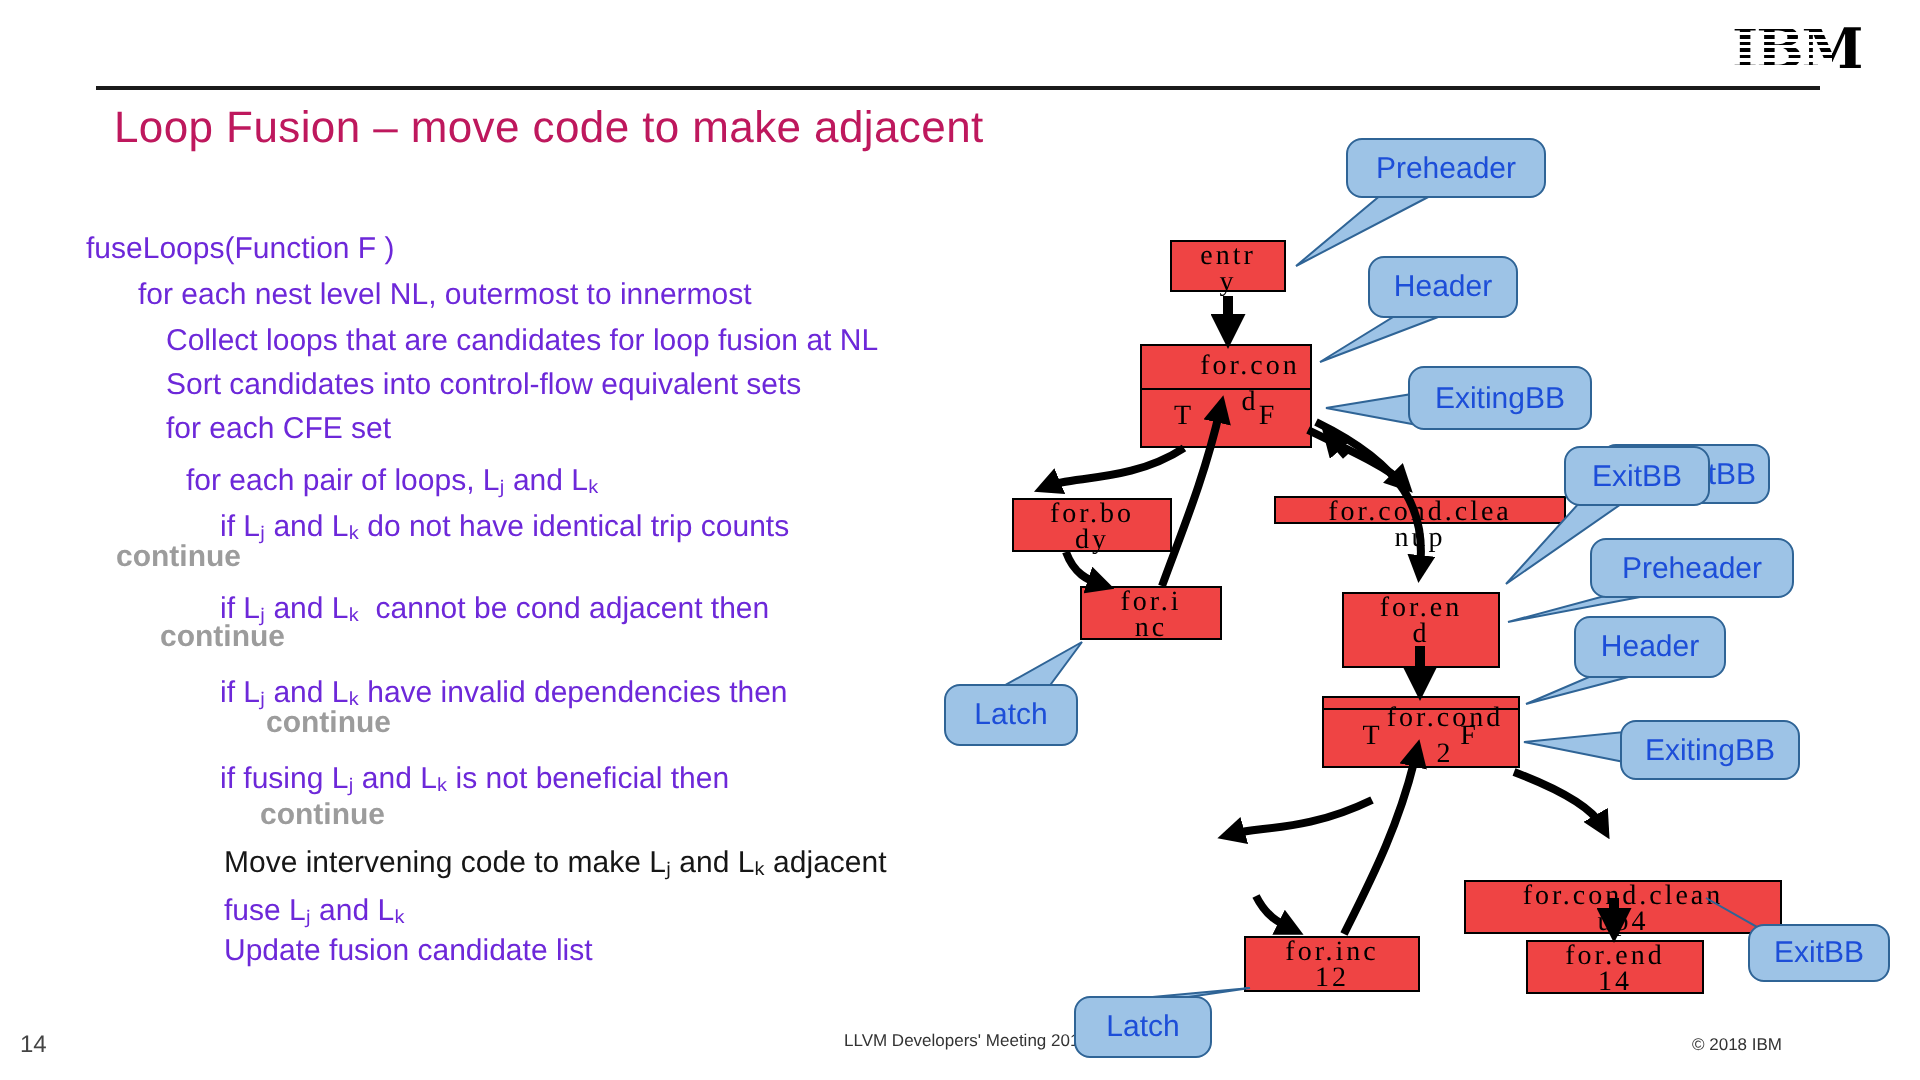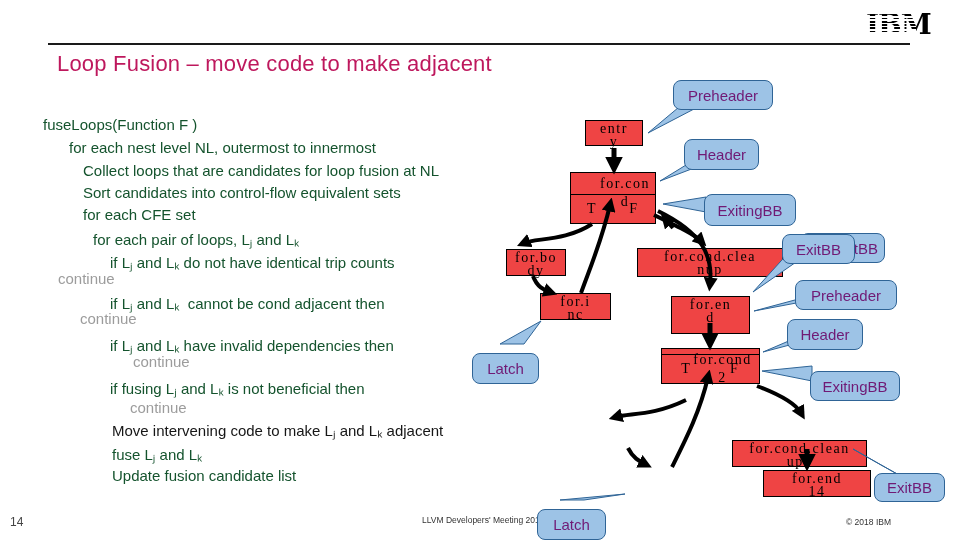--- a/index.html
+++ b/index.html
@@ -7,40 +7,40 @@
          font-family:"Liberation Sans",sans-serif;}
   
   .top-rule{position:absolute;left:48px;top:43px;width:862px;height:2px;background:#1a1a1a;}
   .title{position:absolute;left:57px;top:51px;font-size:22px;color:#be185d;letter-spacing:0.2px;}
   .ibm-logo{position:absolute;left:866px;top:11px;width:50px;height:27px;
             font-family:"DejaVu Serif",serif;font-weight:bold;font-size:28px;line-height:27px;
             letter-spacing:-1px;color:#000;}
   .ibm-stripes{position:absolute;left:0;top:0;right:0;bottom:0;
             background:repeating-linear-gradient(to bottom,rgba(255,255,255,0) 0 1.7px,#fff 1.7px 3.3px);}
   
-  .code-line{position:absolute;font-size:15px;white-space:pre;color:#14532d;}
-  .code-line.dim-bold{font-weight:normal;color:#9c9c9c;}
+  .code-line{position:absolute;font-size:15px;white-space:pre;color:#6d28d9;}
+  .code-line.dim-bold{font-weight:bold;color:#9c9c9c;}
   .code-line.highlight{color:#161616;}
   
   .node{position:absolute;background:#ef4444;border:1px solid #000;z-index:1;
         font-family:Liberation Serif, serif;font-size:14px;
         letter-spacing:1.5px;color:#000;text-align:center;box-sizing:border-box;}
   .node .ln{display:block;line-height:13px;}
   .node.plain{padding-top:1px;}
   .cond-label{position:absolute;left:0;right:0;top:2px;z-index:2;}
   .cond-label .ln{line-height:18px;margin-left:24px;}
   .tf{position:absolute;left:0;right:0;bottom:0;height:28px;border-top:1px solid #000;
       display:flex;align-items:center;}
   .tf span{flex:1;text-align:center;}
   
   .overlay{position:absolute;left:0;top:0;width:960px;height:540px;z-index:2;pointer-events:none;}
   
   .callout{position:absolute;z-index:3;background:#9dc3e6;border:1px solid #2f6496;border-radius:8px;
-           display:flex;align-items:center;justify-content:center;font-size:15px;color:#701a75;
-           box-sizing:border-box;margin-top:11px;}
+           display:flex;align-items:center;justify-content:center;font-size:15px;color:#1d4ed8;
+           box-sizing:border-box;}
   .callout.back{justify-content:flex-end;padding-right:6px;}
   
   .page-num{position:absolute;left:10px;top:515px;font-size:12px;color:#444;}
   .footer-center{position:absolute;left:422px;top:515px;font-size:8.5px;color:#333;}
   .footer-right{position:absolute;left:846px;top:517px;font-size:8.5px;color:#333;}
 </style>
 </head>
 <body>
 
 <div class="slide">
@@ -81,31 +81,31 @@
     <div class="cond-label">
       <span class="ln">for.con</span>
       <span class="ln">d</span>
     </div>
     <div class="tf">
       <span>T</span>
       <span>F</span>
     </div>
   </div>
 
-  <div class="node plain" style="left:506px;top:249px;width:60px;height:27px">
+  <div class="node plain" style="left:506px;top:249px;width:80px;height:27px">
     <span class="ln">for.bo</span>
     <span class="ln">dy</span>
   </div>
 
   <div class="node plain" style="left:540px;top:293px;width:71px;height:27px">
     <span class="ln">for.i</span>
     <span class="ln">nc</span>
   </div>
 
-  <div class="node plain" style="left:637px;top:248px;width:146px;height:29px">
+  <div class="node plain" style="left:637px;top:248px;width:146px;height:14px">
     <span class="ln">for.cond.clea</span>
     <span class="ln">nup</span>
   </div>
 
   <div class="node plain" style="left:671px;top:296px;width:79px;height:38px">
     <span class="ln">for.en</span>
     <span class="ln">d</span>
   </div>
 
   <div class="node" style="left:661px;top:348px;width:99px;height:36px">
@@ -113,27 +113,31 @@
       <span class="ln">for.cond</span>
       <span class="ln">2</span>
     </div>
     <div class="tf">
       <span>T</span>
       <span>F</span>
     </div>
   </div>
 
 
+  <div class="node plain" style="left:622px;top:468px;width:88px;height:28px">
+    <span class="ln">for.inc</span>
+    <span class="ln">12</span>
+  </div>
 
-  <div class="node plain" style="left:732px;top:440px;width:135px;height:27px">
+  <div class="node plain" style="left:732px;top:440px;width:159px;height:27px">
     <span class="ln">for.cond.clean</span>
     <span class="ln">up4</span>
   </div>
 
-  <div class="node plain" style="left:763px;top:470px;width:108px;height:27px">
+  <div class="node plain" style="left:763px;top:470px;width:89px;height:27px">
     <span class="ln">for.end</span>
     <span class="ln">14</span>
   </div>
 
   <svg class="overlay" viewBox="0 0 960 540">
     <defs>
       <marker id="ah" markerUnits="strokeWidth" markerWidth="3.5" markerHeight="3.5" refX="1.6" refY="1.75" orient="auto">
         <path d="M0,0 L3.5,1.75 L0,3.5 Z" fill="#000"></path>
       </marker>
     </defs>

